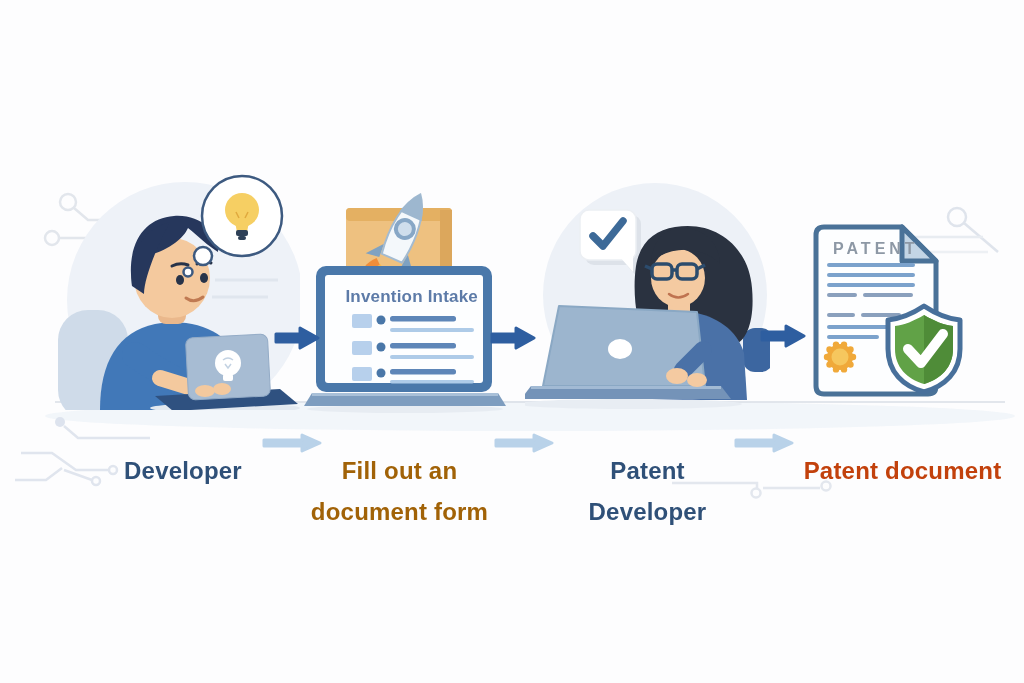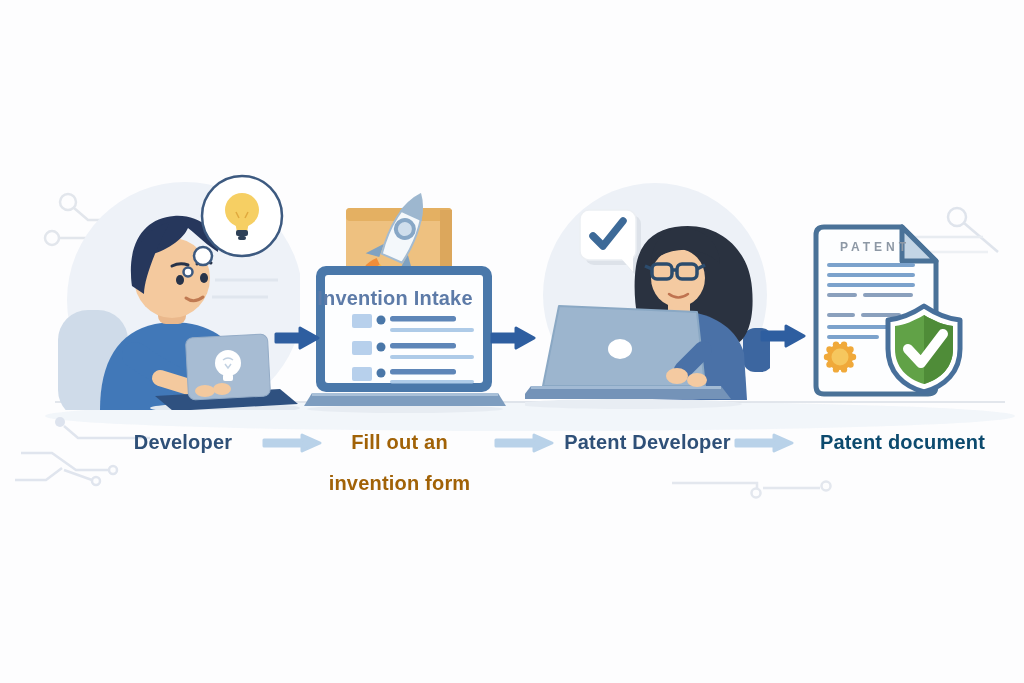--- a/index.html
+++ b/index.html
@@ -4,33 +4,33 @@
 <style>
   html,body{margin:0;padding:0;background:#ffffff;}
   .canvas{
     position:relative;width:1024px;height:683px;overflow:hidden;
     background:#fdfdfe;
     font-family:"Liberation Sans", sans-serif;
   }
   .abs{position:absolute;}
   svg{display:block;overflow:visible;}
   .caption{
-    position:absolute;text-align:center;font-weight:700;font-size:20px;
-    letter-spacing:0.2px;line-height:41px;
+    position:absolute;text-align:center;font-weight:700;font-size:24px;
+    letter-spacing:0.2px;line-height:41px;margin-top:28px;
   }
   .cap-dark{color:#2f5078;}
   .cap-mid{color:#a16207;}
-  .cap-gray{color:#0c4a6e;}
+  .cap-gray{color:#c2410c;}
   .form-title{
-    position:absolute;left:312px;top:287px;width:166px;text-align:center;
-    font-size:20px;font-weight:700;color:#5d7ba8;letter-spacing:0.2px;
+    position:absolute;left:312px;top:287px;width:166px;text-align:right;
+    font-size:17px;font-weight:700;color:#5d7ba8;letter-spacing:0.2px;
   }
   .doc-title{
     position:absolute;left:833px;top:240px;width:84px;text-align:center;
-    font-size:12px;font-weight:600;color:#8d98a5;letter-spacing:4px;
+    font-size:16px;font-weight:600;color:#8d98a5;letter-spacing:4px;
   }
 </style>
 </head>
 <body>
 
 <div class="canvas">
 
   <svg class="abs" style="left:0;top:0" width="1024" height="683">
 
     <ellipse cx="530" cy="416" rx="485" ry="15" fill="#eef3f8" opacity="0.75"></ellipse>
@@ -279,21 +279,21 @@
   <div class="doc-title">PATENT</div>
 
   <div class="caption cap-dark" style="left:103px;top:422px;width:160px">Developer</div>
 
   <svg class="abs" style="left:262px;top:432px" width="60" height="22" viewBox="0 0 60 22">
     <path d="M2,8 H40 V3 L58,11 L40,19 V14 H2 Z" fill="#b9d2e9" stroke="#b9d2e9" stroke-width="3" stroke-linejoin="round"></path>
   </svg>
 
   <div class="caption cap-mid" style="left:302px;top:422px;width:195px">
     <span>Fill out an</span><br>
-    <span>invention form</span>
+    <span>document form</span>
   </div>
 
   <svg class="abs" style="left:494px;top:432px" width="60" height="22" viewBox="0 0 60 22">
     <path d="M2,8 H40 V3 L58,11 L40,19 V14 H2 Z" fill="#b9d2e9" stroke="#b9d2e9" stroke-width="3" stroke-linejoin="round"></path>
   </svg>
 
   <div class="caption cap-dark" style="left:555px;top:422px;width:185px">Patent Developer</div>
 
   <svg class="abs" style="left:734px;top:432px" width="60" height="22" viewBox="0 0 60 22">
     <path d="M2,8 H40 V3 L58,11 L40,19 V14 H2 Z" fill="#b9d2e9" stroke="#b9d2e9" stroke-width="3" stroke-linejoin="round"></path>

